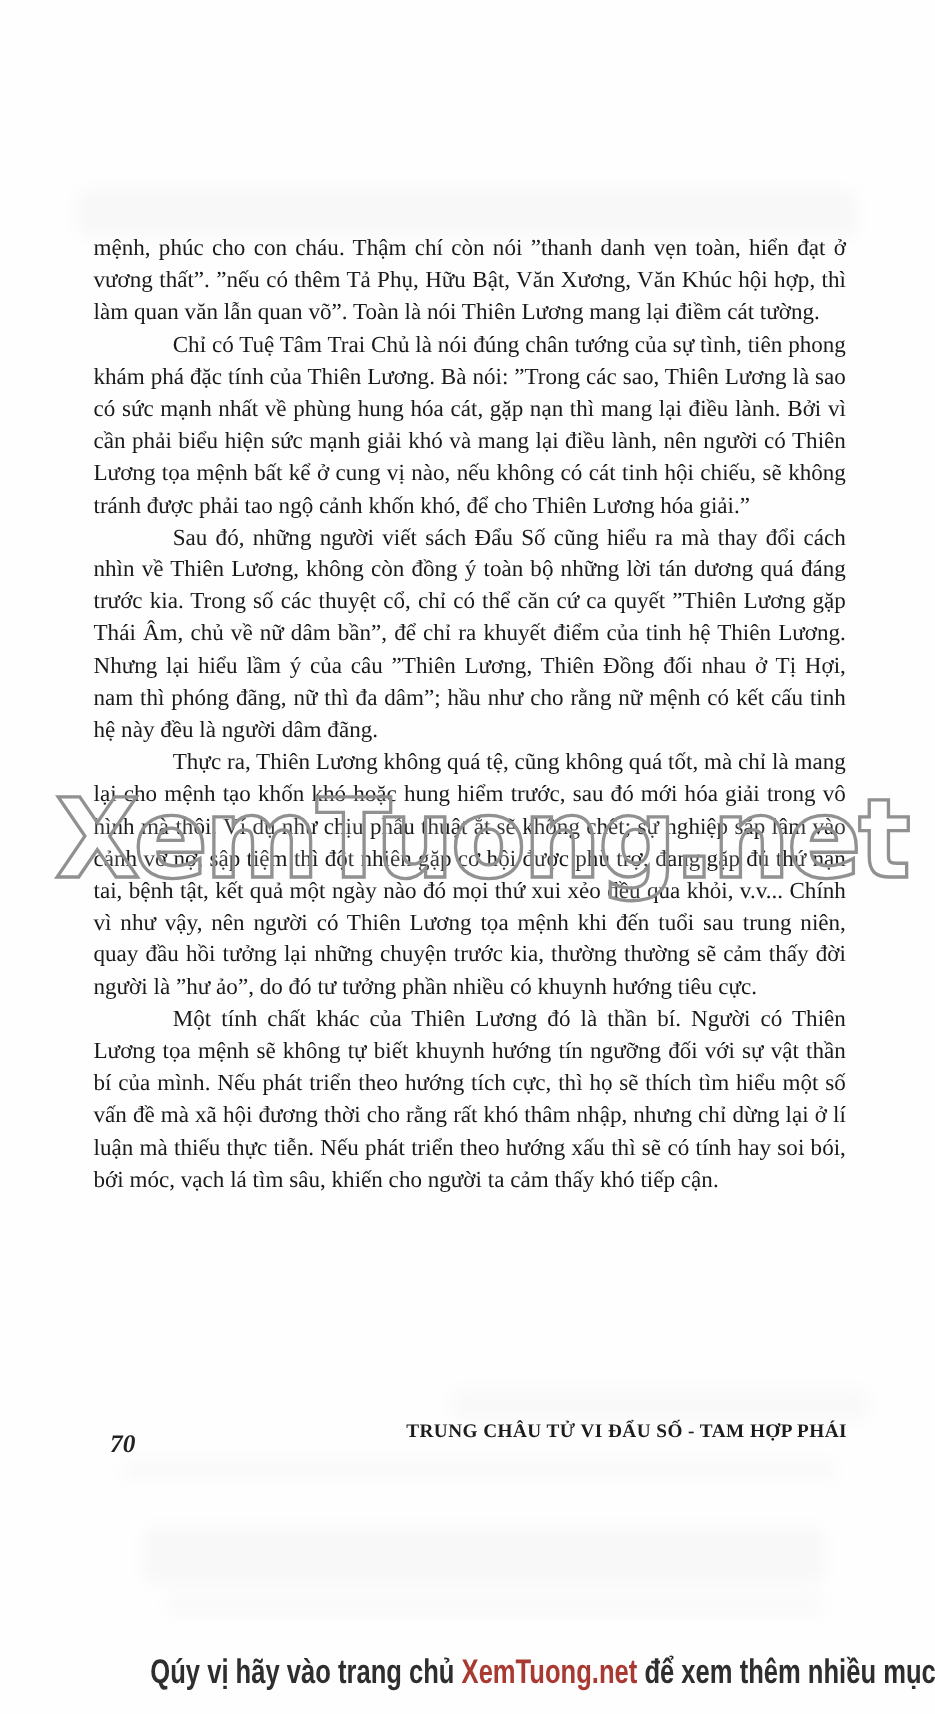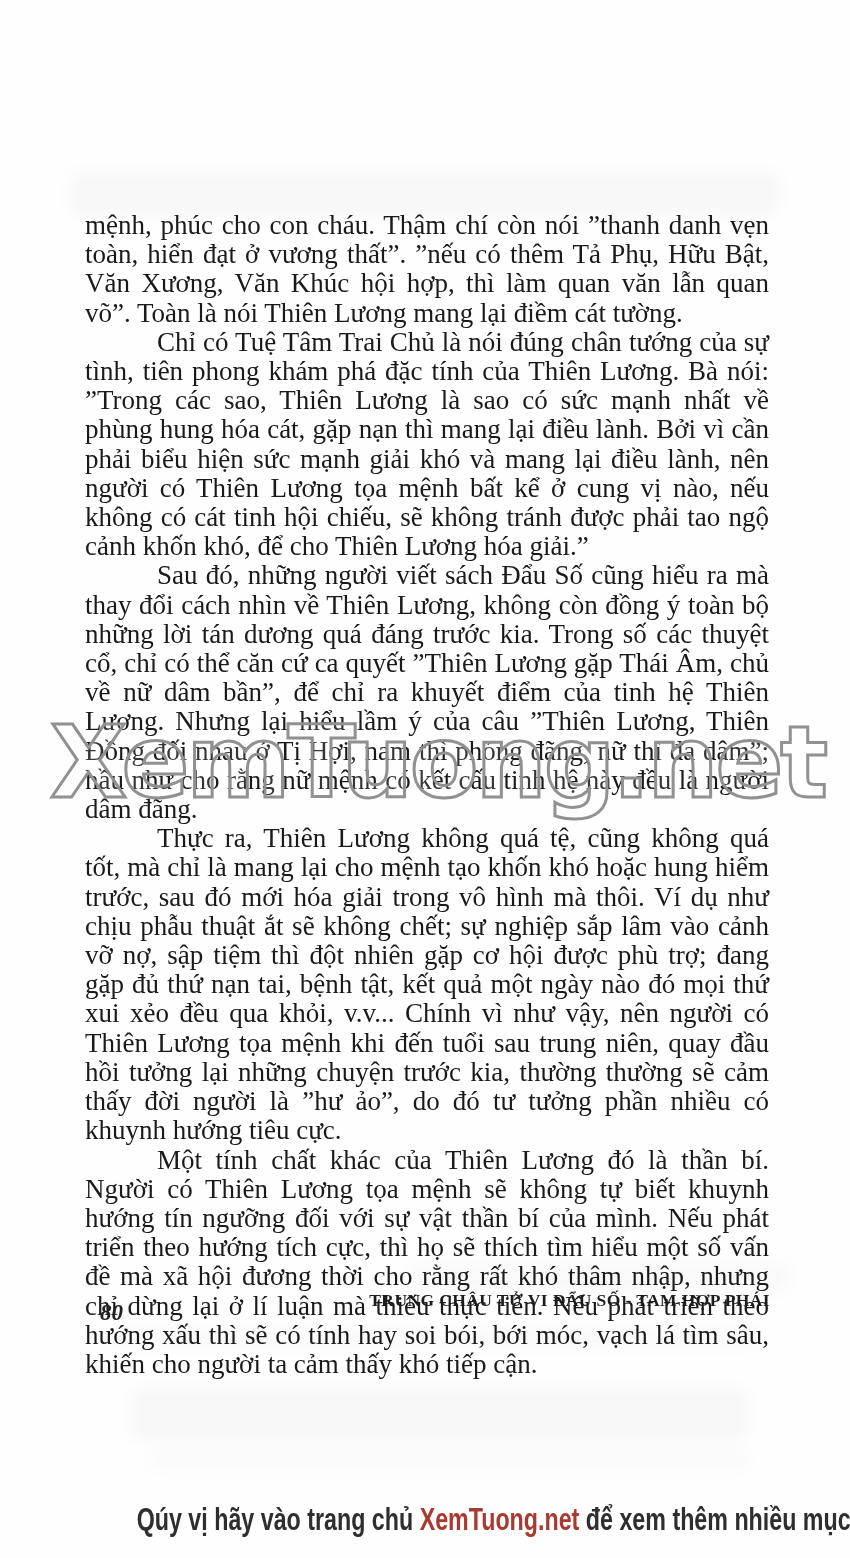--- a/index.html
+++ b/index.html
@@ -13,21 +13,21 @@
   
   .artifact { position: absolute; background: rgba(0,0,0,0.022); filter: blur(7px); border-radius: 12px; }
   .a1 { left: 70px;  top: 172px;  width: 710px; height: 44px; }
   .a2 { left: 410px; top: 1262px; width: 380px; height: 30px; background: rgba(0,0,0,0.018); }
   .a3 { left: 110px; top: 1328px; width: 650px; height: 18px; background: rgba(0,0,0,0.02); }
   .a4 { left: 130px; top: 1388px; width: 620px; height: 52px; }
   .a5 { left: 150px; top: 1448px; width: 600px; height: 22px; background: rgba(0,0,0,0.016); }
 
   .text-block {
     position: absolute; left: 85px; top: 211px; width: 684px;
-    font-size: 27px; line-height: 29.2px; color: #1a1a1a;
+    font-size: 21px; line-height: 29.2px; color: #1a1a1a;
     text-align: justify; z-index: 2;
   }
   .text-block p { margin: 0; }
   .text-block p.indent { text-indent: 72px; }
 
   .watermark {
     position: absolute; left: 50px; top: 713px; width: 750px; z-index: 4;
     text-align: center; pointer-events: none; white-space: nowrap;
     font-family: "DejaVu Sans", sans-serif; font-weight: bold;
     font-size: 100px; line-height: 100px; letter-spacing: -3px;
@@ -73,21 +73,21 @@
   <main class="text-block">
       <p class="">mệnh, phúc cho con cháu. Thậm chí còn nói ”thanh danh vẹn toàn, hiển đạt ở vương thất”. ”nếu có thêm Tả Phụ, Hữu Bật, Văn Xương, Văn Khúc hội hợp, thì làm quan văn lẫn quan võ”. Toàn là nói Thiên Lương mang lại điềm cát tường.</p>
       <p class="indent">Chỉ có Tuệ Tâm Trai Chủ là nói đúng chân tướng của sự tình, tiên phong khám phá đặc tính của Thiên Lương. Bà nói: ”Trong các sao, Thiên Lương là sao có sức mạnh nhất về phùng hung hóa cát, gặp nạn thì mang lại điều lành. Bởi vì cần phải biểu hiện sức mạnh giải khó và mang lại điều lành, nên người có Thiên Lương tọa mệnh bất kể ở cung vị nào, nếu không có cát tinh hội chiếu, sẽ không tránh được phải tao ngộ cảnh khốn khó, để cho Thiên Lương hóa giải.”</p>
       <p class="indent">Sau đó, những người viết sách Đẩu Số cũng hiểu ra mà thay đổi cách nhìn về Thiên Lương, không còn đồng ý toàn bộ những lời tán dương quá đáng trước kia. Trong số các thuyệt cổ, chỉ có thể căn cứ ca quyết ”Thiên Lương gặp Thái Âm, chủ về nữ dâm bần”, để chỉ ra khuyết điểm của tinh hệ Thiên Lương. Nhưng lại hiểu lầm ý của câu ”Thiên Lương, Thiên Đồng đối nhau ở Tị Hợi, nam thì phóng đãng, nữ thì đa dâm”; hầu như cho rằng nữ mệnh có kết cấu tinh hệ này đều là người dâm đãng.</p>
       <p class="indent">Thực ra, Thiên Lương không quá tệ, cũng không quá tốt, mà chỉ là mang lại cho mệnh tạo khốn khó hoặc hung hiểm trước, sau đó mới hóa giải trong vô hình mà thôi. Ví dụ như chịu phẫu thuật ắt sẽ không chết; sự nghiệp sắp lâm vào cảnh vỡ nợ, sập tiệm thì đột nhiên gặp cơ hội được phù trợ; đang gặp đủ thứ nạn tai, bệnh tật, kết quả một ngày nào đó mọi thứ xui xẻo đều qua khỏi, v.v... Chính vì như vậy, nên người có Thiên Lương tọa mệnh khi đến tuổi sau trung niên, quay đầu hồi tưởng lại những chuyện trước kia, thường thường sẽ cảm thấy đời người là ”hư ảo”, do đó tư tưởng phần nhiều có khuynh hướng tiêu cực.</p>
       <p class="indent">Một tính chất khác của Thiên Lương đó là thần bí. Người có Thiên Lương tọa mệnh sẽ không tự biết khuynh hướng tín ngưỡng đối với sự vật thần bí của mình. Nếu phát triển theo hướng tích cực, thì họ sẽ thích tìm hiểu một số vấn đề mà xã hội đương thời cho rằng rất khó thâm nhập, nhưng chỉ dừng lại ở lí luận mà thiếu thực tiễn. Nếu phát triển theo hướng xấu thì sẽ có tính hay soi bói, bới móc, vạch lá tìm sâu, khiến cho người ta cảm thấy khó tiếp cận.</p>
     </main>
 
   <div class="watermark" style="-webkit-text-stroke: 3px rgb(145, 145, 145);">XemTuong.net</div>
 
-  <div class="page-number">80</div>
+  <div class="page-number">70</div>
   <div class="running-title">TRUNG CHÂU TỬ VI ĐẨU SỐ - TAM HỢP PHÁI</div>
 
   <div class="bottom-caption">
     <span class="squeeze" style="color: rgb(46, 46, 46);">
       <span>Qúy vị hãy vào trang chủ </span><span style="color: rgb(168, 58, 50);">XemTuong.net</span><span> để xem thêm nhiều mục hay khác</span>
     </span>
   </div>
 
 </div>
 

